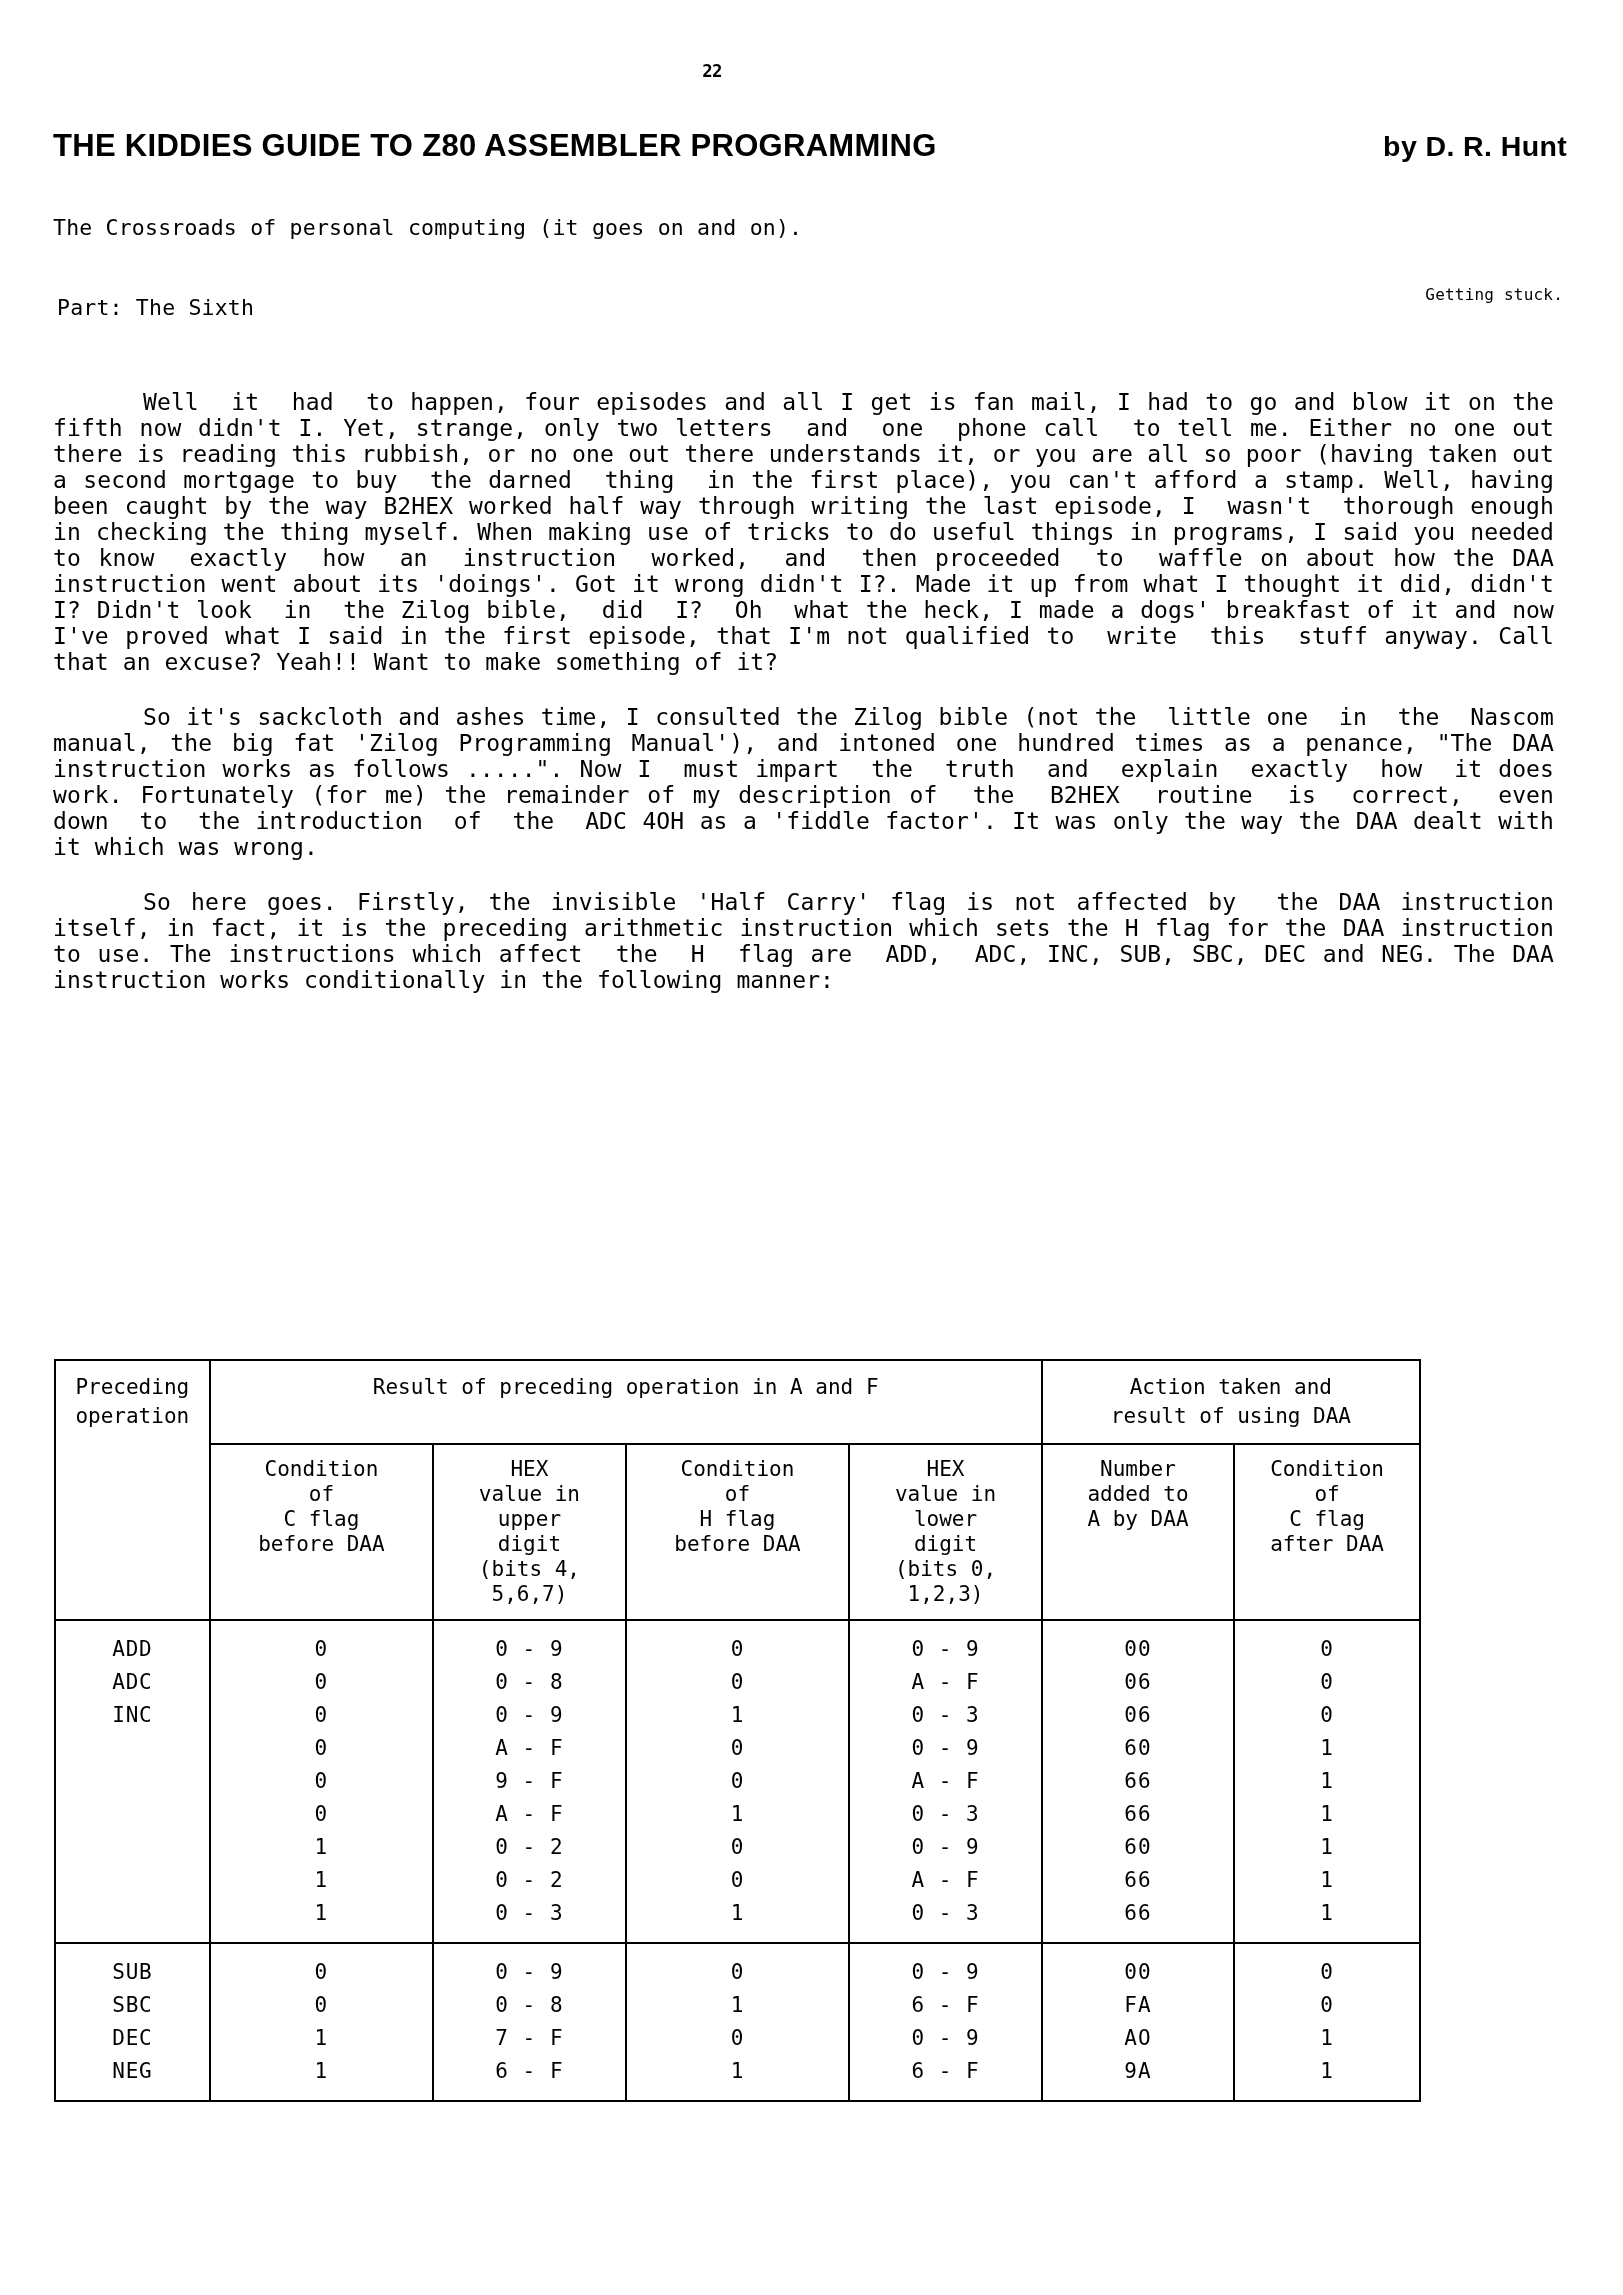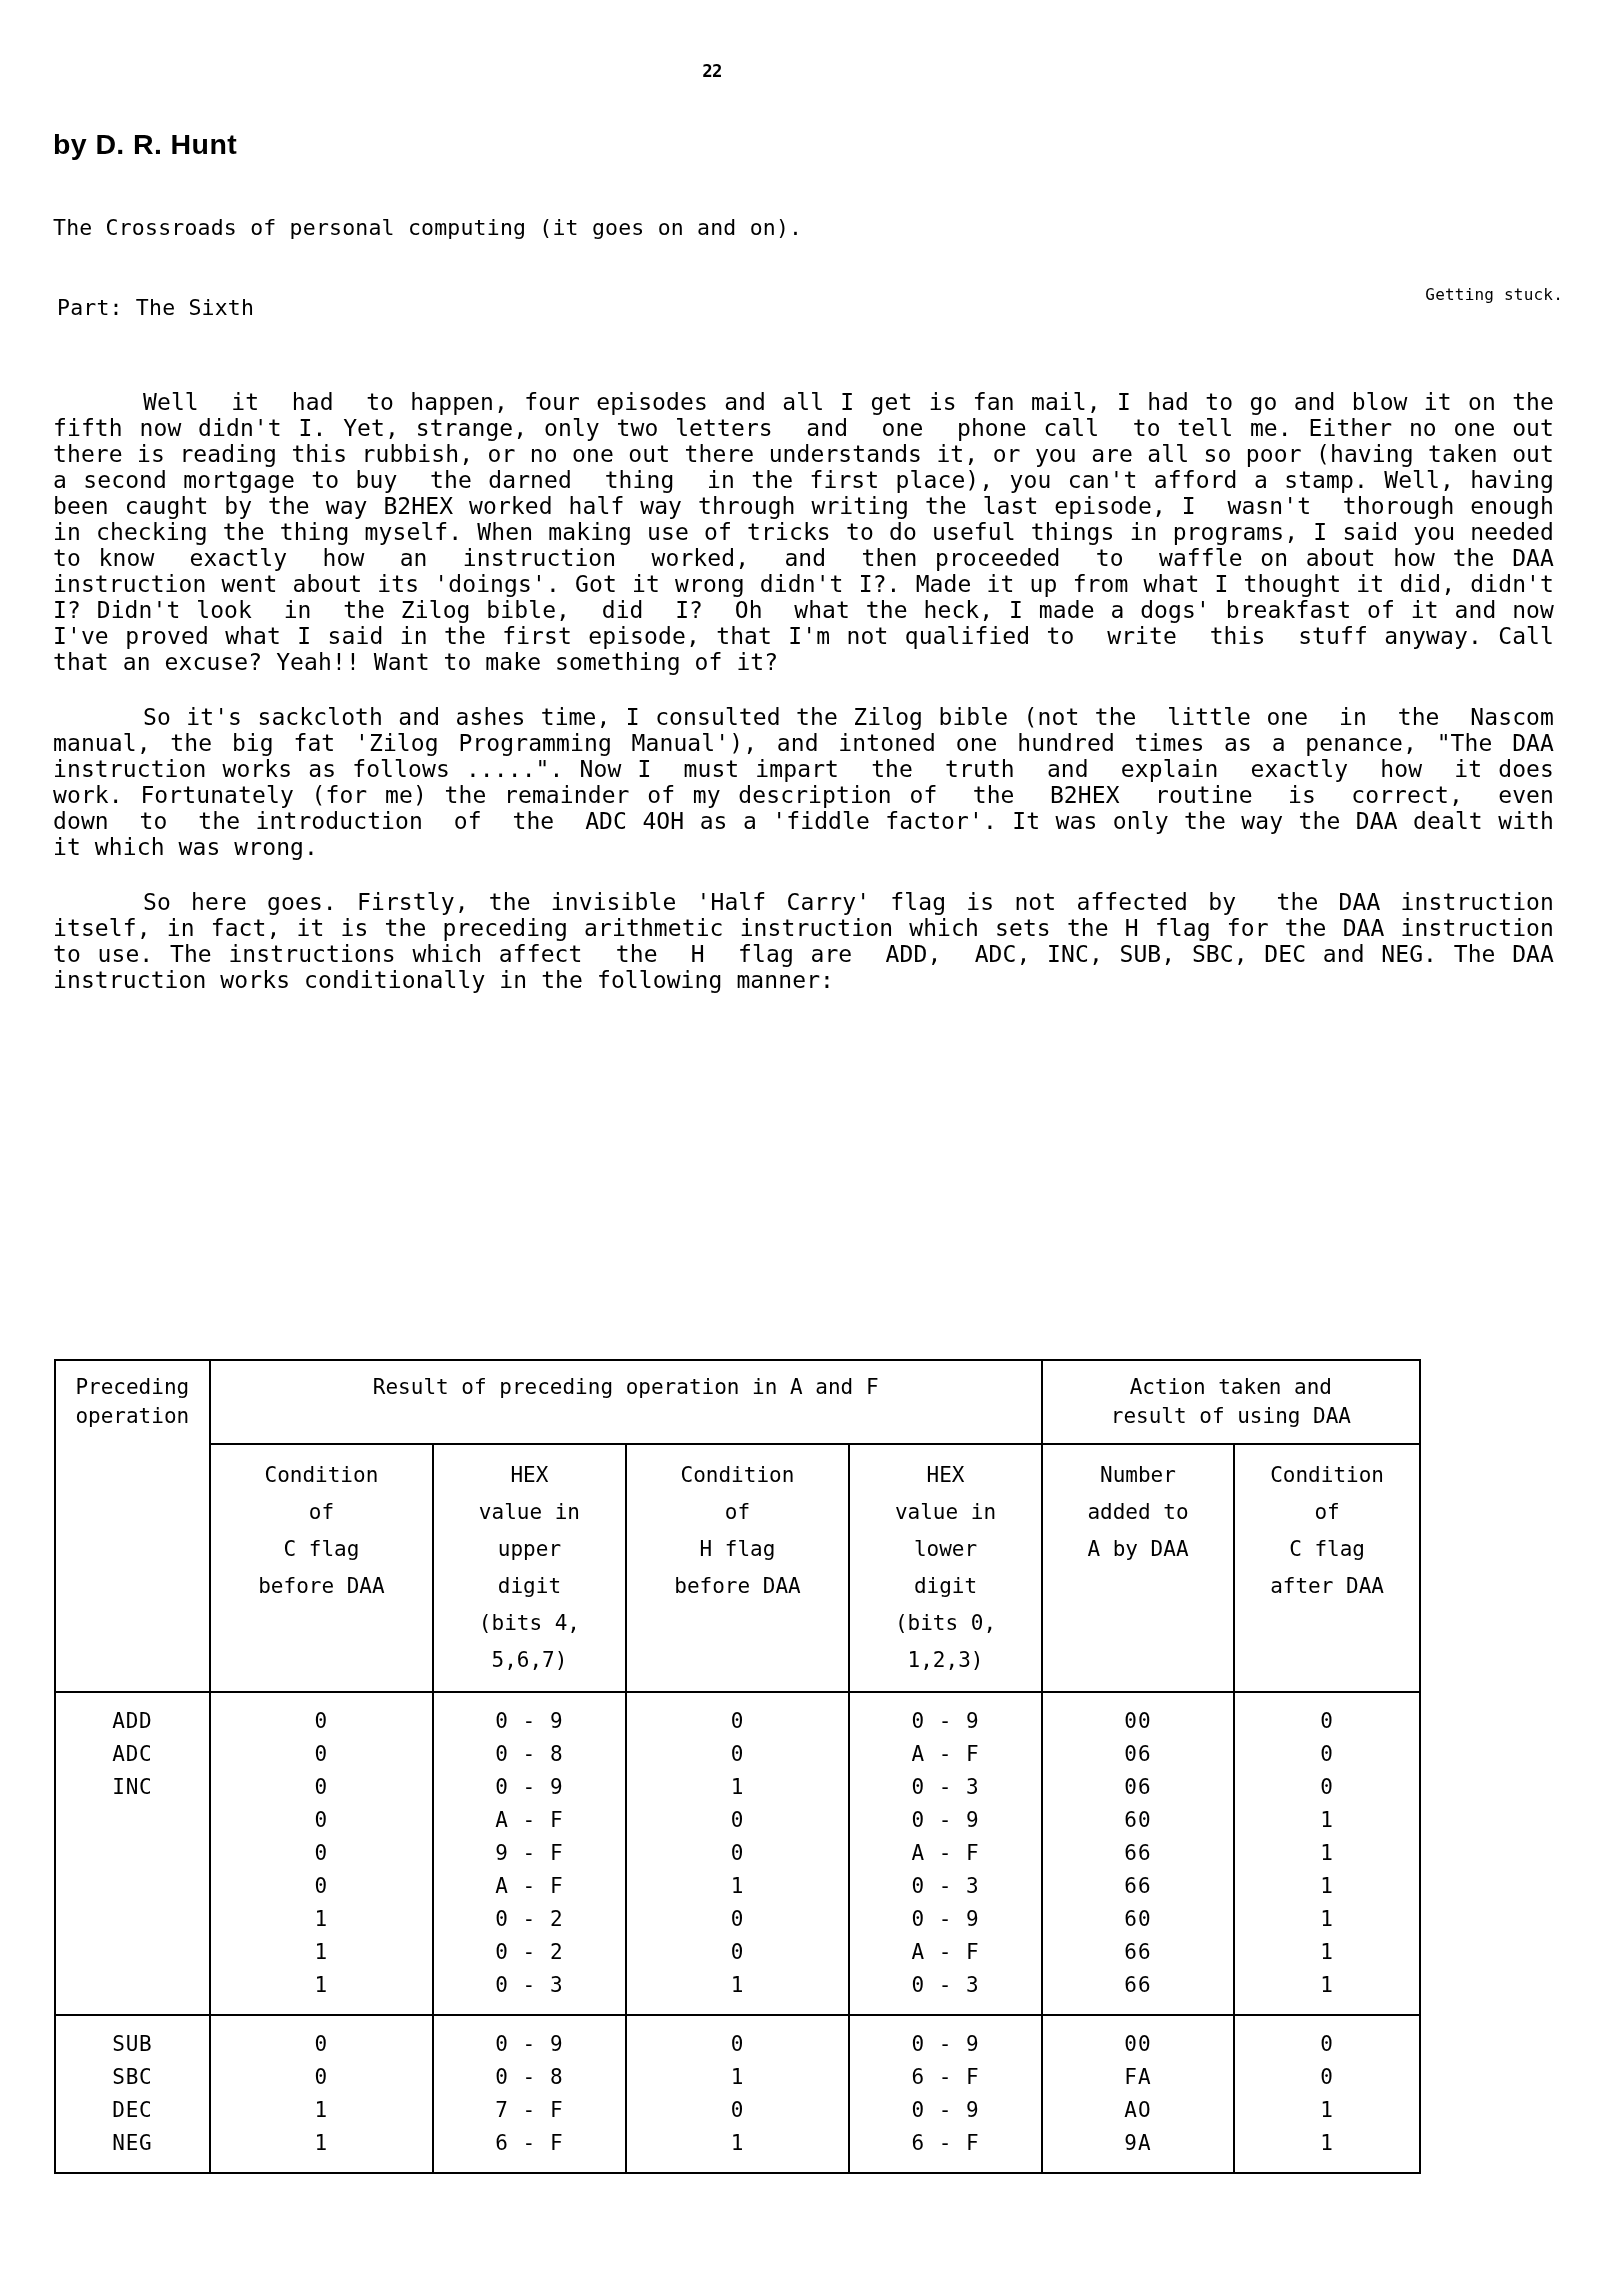--- a/index.html
+++ b/index.html
@@ -147,21 +147,21 @@
     padding: 5.6px 0 0 8.3px;
     line-height: 29px;
   }
   .hdr-group {
     padding: 5.6px 0 0 0;
     line-height: 29px;
   }
 
   .sub-hdr {
     padding: 7px 4.2px 9.7px 4.2px;
-    line-height: 37px;
+    line-height: 25px;
     vertical-align: bottom;
   }
 
   .op-cell {
     text-align: center;
     vertical-align: middle;
     padding: 0;
     line-height: 33px;
     letter-spacing: 0.7px;
   }
@@ -174,20 +174,21 @@
   .no-bottom-border { border-bottom: none; }
 </style>
 </head>
 <body>
 
 <div class="page">
 
   <div class="page-number">22</div>
 
   <div class="masthead">
+    <div class="masthead-title">THE KIDDIES GUIDE TO Z80 ASSEMBLER PROGRAMMING</div>
     <div class="masthead-author">by D. R. Hunt</div>
   </div>
 
   <div class="standfirst">The Crossroads of personal computing (it goes on and on).</div>
 
   <div class="partline">Part: The Sixth</div>
 
   <div class="tagline">
     <div class="tag-1">Getting stuck.</div>
   </div>

